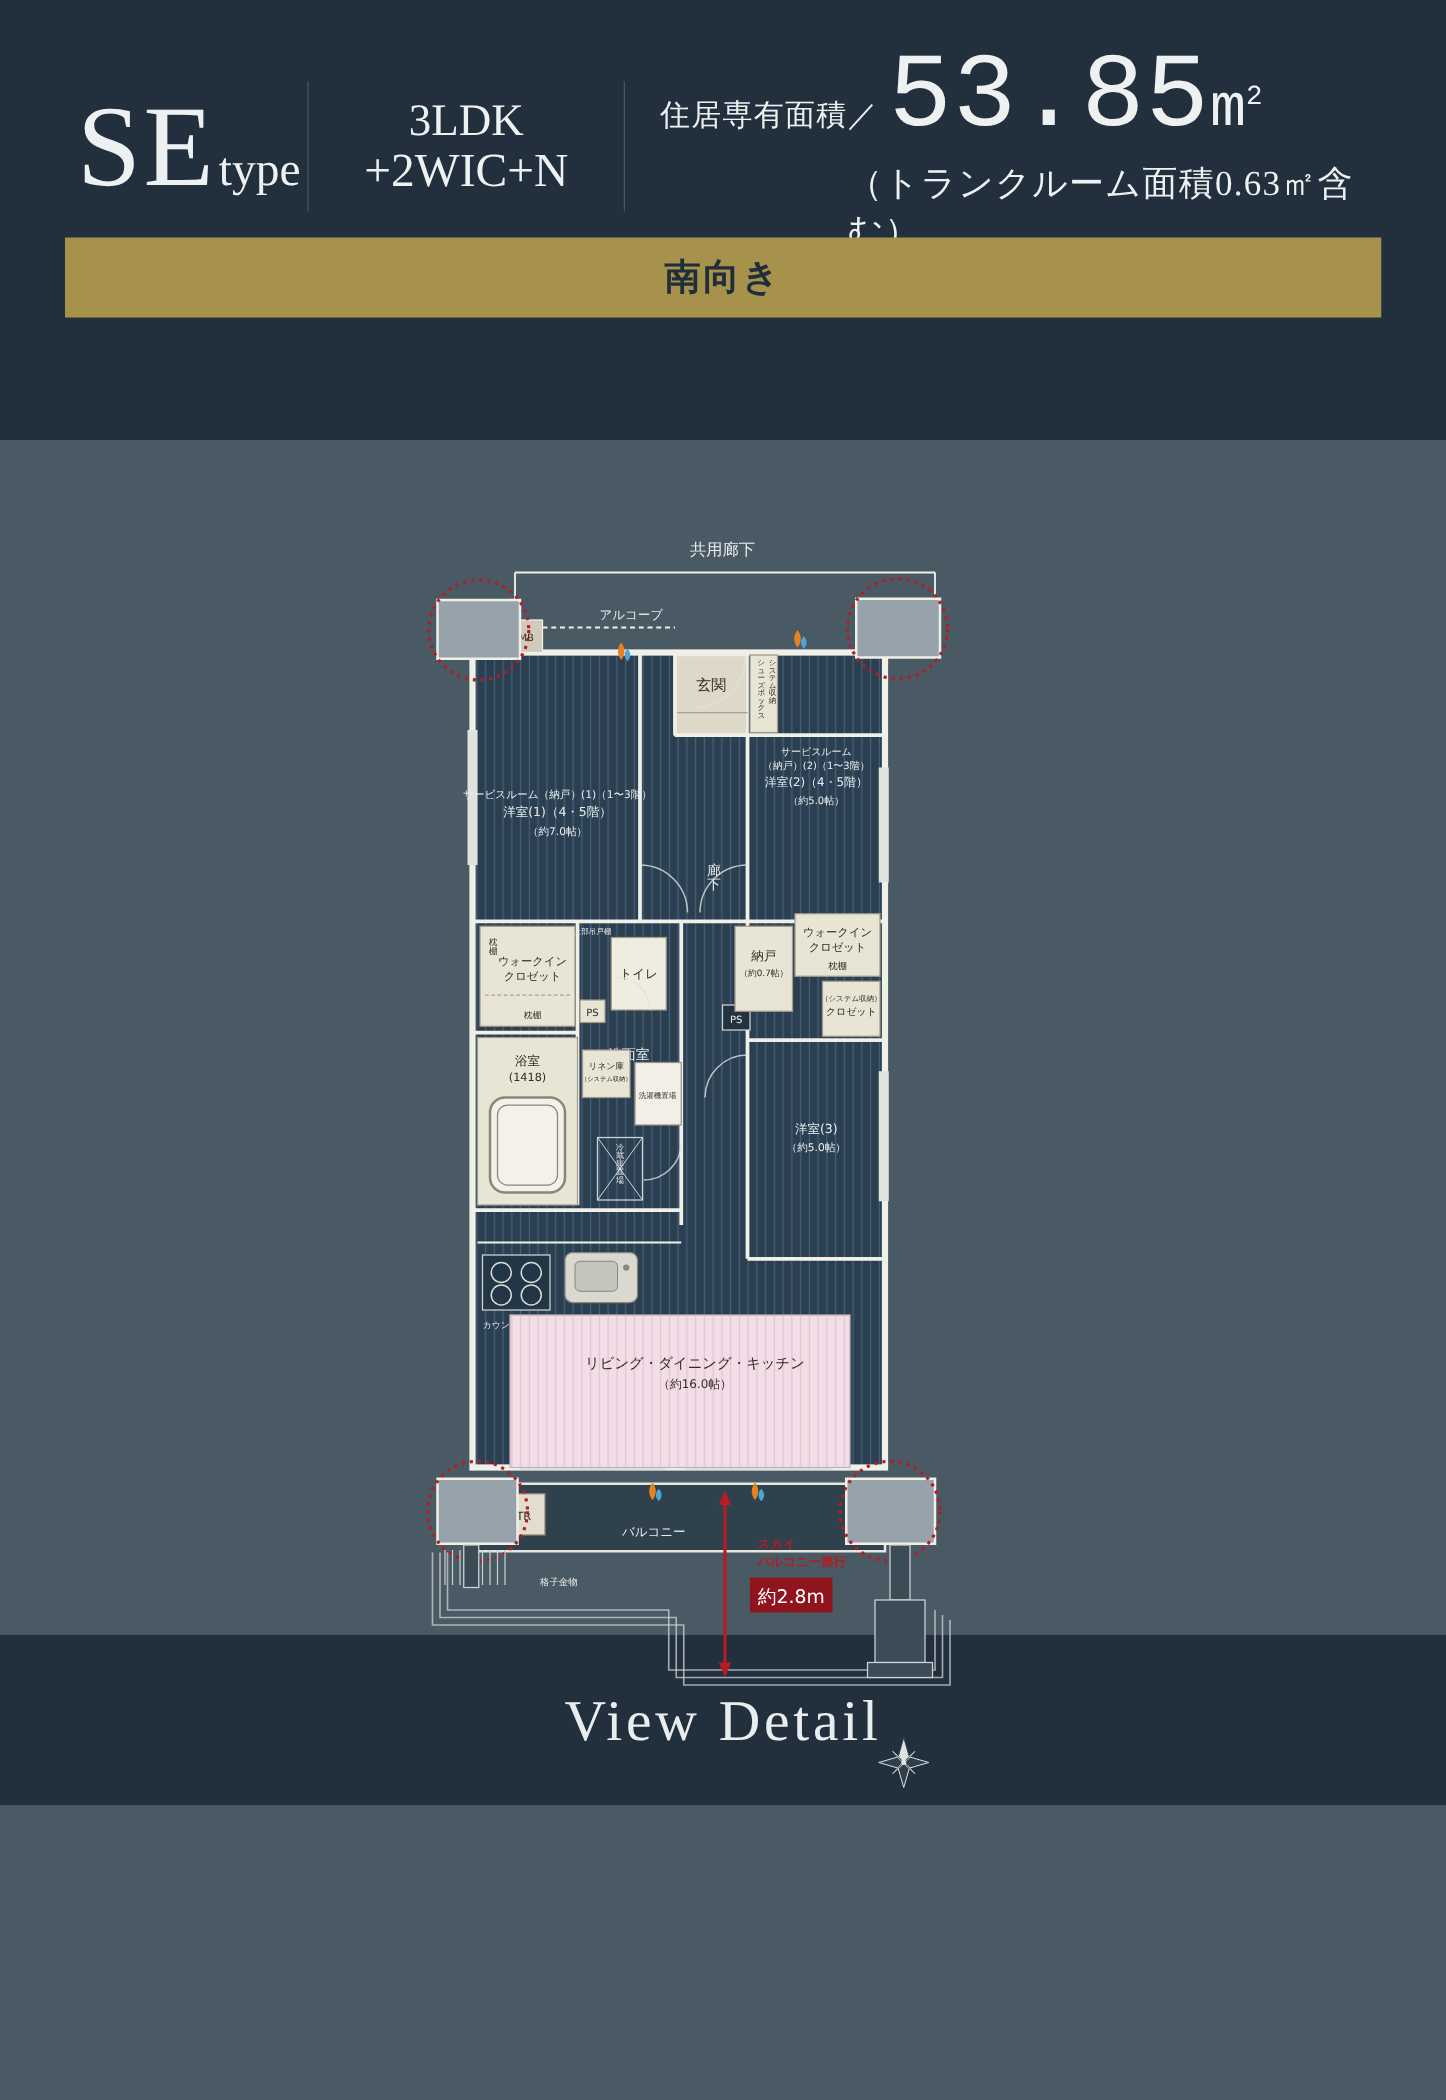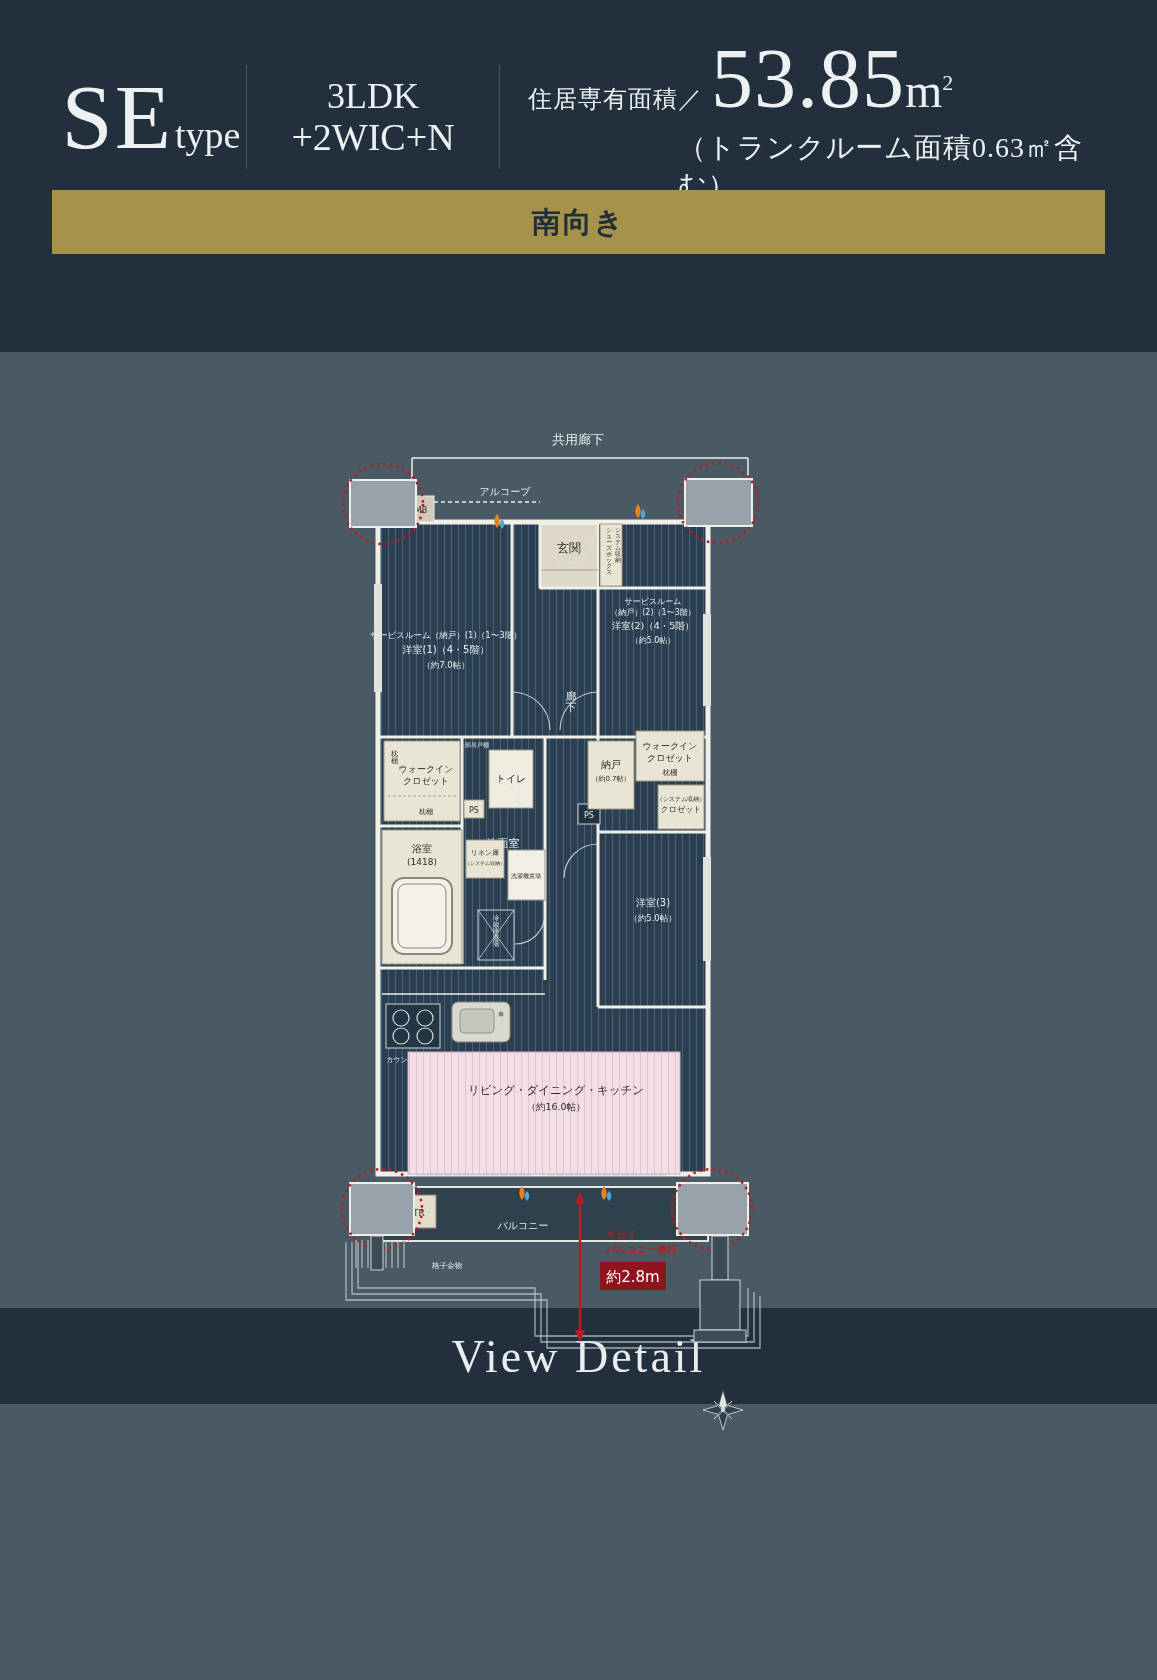--- a/index.html
+++ b/index.html
@@ -14,21 +14,21 @@
   .header{background:var(--header-bg);height:352px;color:#eef1f2;flex:0 0 auto;}
   .header-row{display:flex;align-items:center;padding:44px 56px 0 56px;height:190px;}
   .type-block{width:190px;text-align:center;font-family:"Liberation Serif","DejaVu Serif",serif;white-space:nowrap;}
   .type-main{font-size:92px;letter-spacing:2px;}
   .type-sub{font-size:38px;margin-left:2px;}
   .vdivider{width:1px;height:104px;background:#46545f;flex:0 0 auto;}
   .plan-block{width:252px;text-align:center;font-family:"Liberation Serif","DejaVu Serif",serif;line-height:1.12;}
   .plan-line1{font-size:36px;}
   .plan-line2{font-size:38px;}
   .area-block{flex:1;padding-left:28px;font-family:"Liberation Serif","DejaVu Serif",serif;}
-  .area-main{display:flex;align-items:baseline;justify-content:flex-start;white-space:nowrap;}
+  .area-main{display:flex;align-items:baseline;justify-content:flex-start;white-space:nowrap;font-family:Liberation Mono, monospace;}
   .area-label{font-size:24px;letter-spacing:1px;margin-right:8px;}
   .area-value{font-size:84px;letter-spacing:1px;}
   .area-unit{font-size:48px;position:relative;text-align:right;}
   .area-sup{font-size:22px;vertical-align:super;}
   .area-note{font-size:28px;letter-spacing:1px;padding-left:150px;margin-top:2px;}
   .badges{display:flex;justify-content:space-between;gap:2px;padding:0 52px;}
   .badge{flex:1;height:64px;line-height:64px;text-align:center;background:var(--badge-gold);
          color:var(--badge-text);font-size:29px;font-weight:700;letter-spacing:2px;
          font-family:"Liberation Serif","DejaVu Serif",serif;}
   
@@ -39,21 +39,21 @@
   .t-white{fill:#e9edee;}
   .t-dark{fill:#2e2c26;}
   .t-red{fill:var(--accent-red);font-weight:bold;}
   .door{stroke:#dfe3de;stroke-width:1.2;fill:none;opacity:.8;}
   .red-dotted{fill:none;stroke:var(--accent-red);stroke-width:2.5;stroke-dasharray:2.5 4;}
   .slab{fill:none;stroke:#ccd3d6;stroke-width:1.3;opacity:.75;}
   .beige{fill:var(--room-beige);stroke:#a29a8a;stroke-width:1;}
   .col{fill:#98a2aa;stroke:var(--wall-white);stroke-width:2;}
   .winrect{fill:#dfe3de;}
   
-  .footer{background:var(--header-bg);height:96px;flex:0 0 auto;display:flex;align-items:center;justify-content:center;}
+  .footer{background:var(--header-bg);height:136px;flex:0 0 auto;display:flex;align-items:center;justify-content:center;}
   .view-detail{color:#e9edee;font-size:46px;letter-spacing:3px;font-family:"Liberation Serif","DejaVu Serif",serif;cursor:pointer;}
 </style>
 </head>
 <body>
 
 <div class="page">
 
   <header class="header">
     <div class="header-row">
       <div class="type-block"><span class="type-main">SE</span><span class="type-sub">type</span></div>

